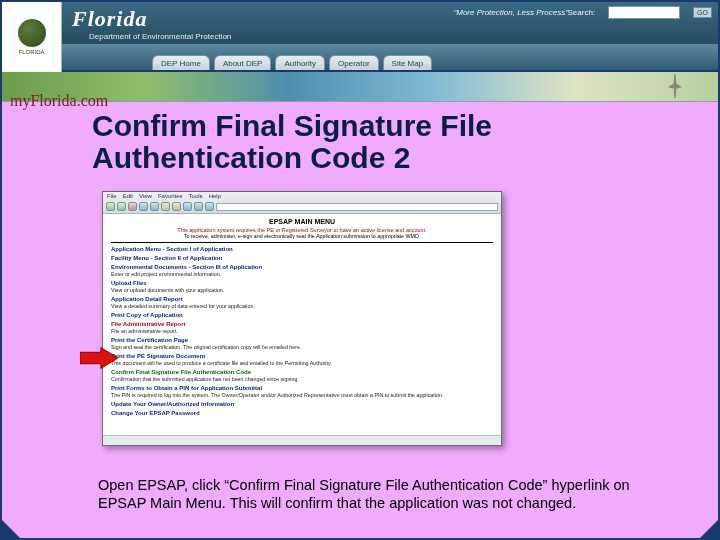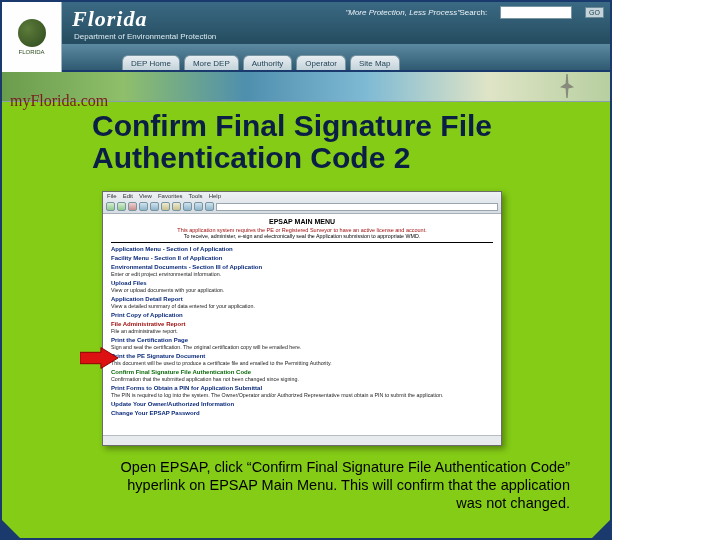--- a/index.html
+++ b/index.html
@@ -5,25 +5,25 @@
   * { margin: 0; padding: 0; box-sizing: border-box; }
   body {
     width: 720px;
     height: 540px;
     background: #fff;
     font-family: Verdana, Geneva, sans-serif;
     position: relative;
     overflow: hidden;
   }
   .outer-frame {
-    width: 612px;
+    width: 720px;
     height: 540px;
     border: 2px solid #1a3a6e;
     position: relative;
-    background: #84cc16;
+    background: #f0abfc;
   }
   
   .banner {
     position: relative;
     width: 100%;
     height: 70px;
     background: linear-gradient(#d8e4ea 0%, #a9c1cc 100%);
     border-bottom: 2px solid #1a3a6e;
     display: flex;
     align-items: stretch;
@@ -54,21 +54,21 @@
   .florida-title {
     font-family: Georgia, 'Times New Roman', serif;
     font-style: italic;
     font-size: 22px;
     font-weight: bold;
     padding: 4px 0 0 10px;
     letter-spacing: 1px;
   }
   .florida-sub {
     font-size: 8px;
-    padding-left: 12px;
+    padding-left: 27px;
     color: #dbe9f0;
   }
   .tagline {
     position: absolute;
     top: 6px; right: 150px;
     font-style: italic;
     font-size: 8px;
     color: #e8f1f6;
   }
   .search-wrap {
@@ -87,21 +87,21 @@
     background: #c5d4db; color: #24424f;
     font-size: 7px; padding: 1px 3px;
     border: 1px solid #6c8996;
   }
   .nav-tabs {
     position: absolute;
     bottom: 0; left: 0; right: 0;
     height: 26px;
     display: flex;
     align-items: flex-end;
-    padding-left: 60px;
+    padding-left: 90px;
     gap: 4px;
     background: linear-gradient(#5c8aa1, #2f5a72);
   }
   .nav-tabs .tab {
     background: linear-gradient(#e8eef2,#c4d3da);
     color: #1d3e52;
     font-size: 8px;
     padding: 3px 8px 2px 8px;
     border-top-left-radius: 6px;
     border-top-right-radius: 6px;
@@ -201,21 +201,20 @@
   }
   .arrow svg { width: 100%; height: 100%; }
 
   .caption {
     position: absolute;
     left: 96px; right: 40px;
     bottom: 26px;
     font-size: 14.5px;
     color: #000;
     line-height: 1.25;
-    text-align: right;
   }
 
   .corner-tri {
     position: absolute;
     width: 0; height: 0;
     border-style: solid;
   }
   .corner-tri.bl {
     bottom: 0; left: 0;
     border-width: 18px 0 0 18px;
@@ -241,21 +240,21 @@
       <div class="florida-title">Florida</div>
       <div class="florida-sub">Department of Environmental Protection</div>
       <div class="tagline">"More Protection, Less Process"</div>
       <div class="search-wrap">
         <span>Search:</span>
         <input type="text" style="">
         <span class="go-btn">GO</span>
       </div>
       <div class="nav-tabs">
         <span class="tab">DEP Home</span>
-        <span class="tab">More DEP</span>
+        <span class="tab">About DEP</span>
         <span class="tab">Authority</span>
         <span class="tab">Operator</span>
         <span class="tab">Site Map</span>
       </div>
     </div>
   </div>
   <div class="scenic">
     <div class="crane"></div>
   </div>
   <div class="myf">myFlorida.com</div>

